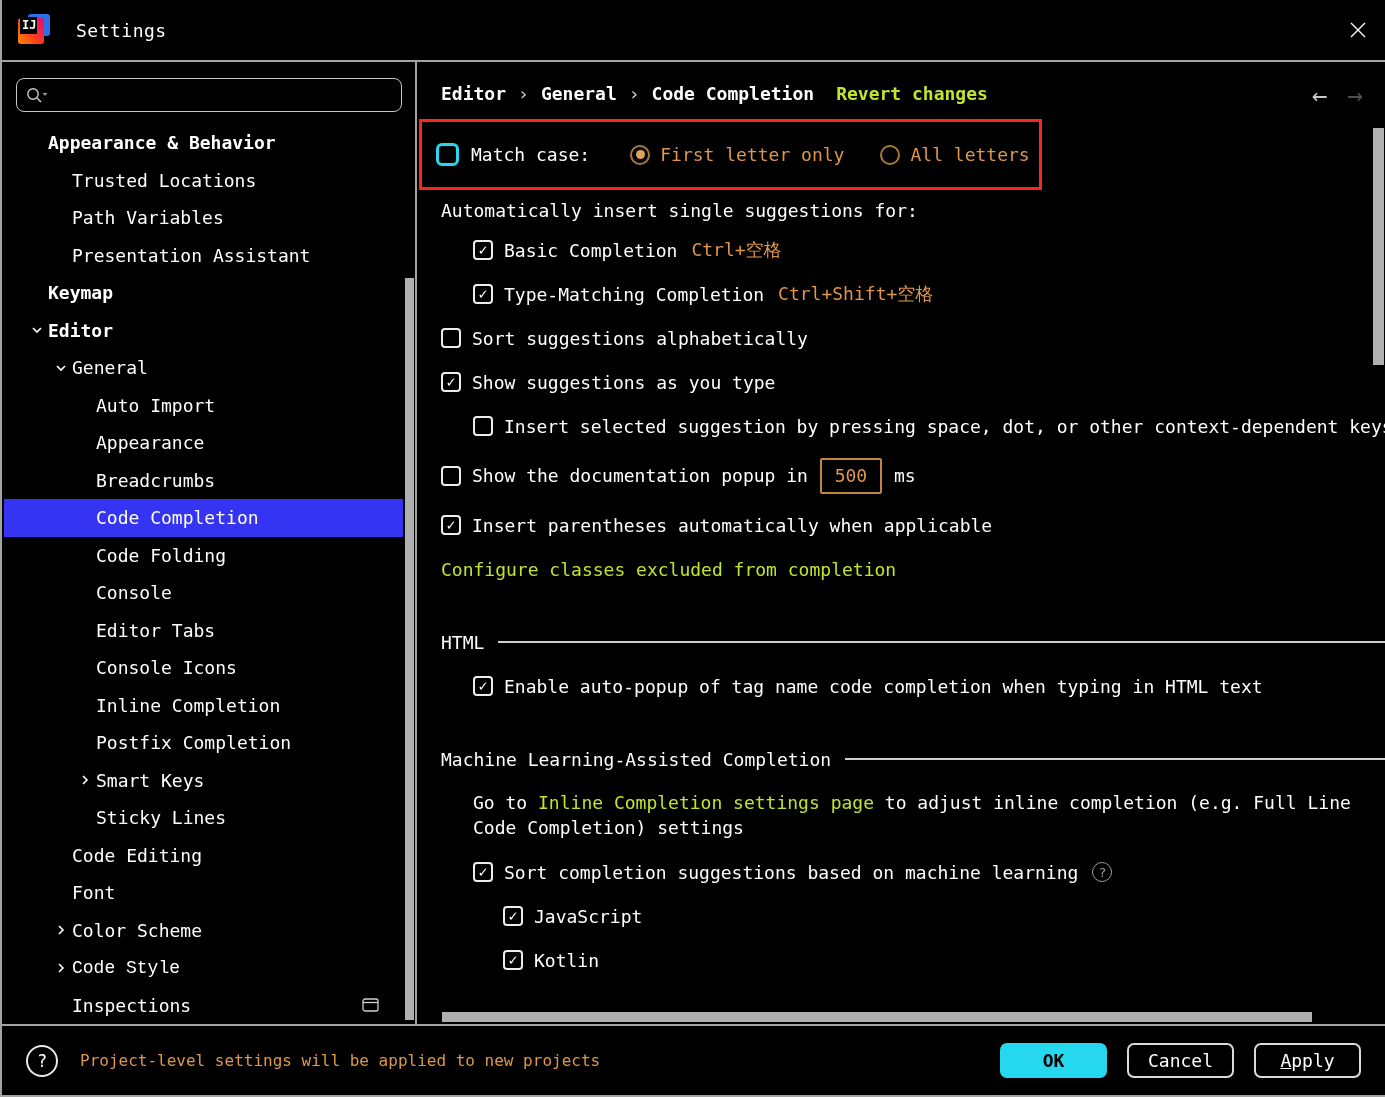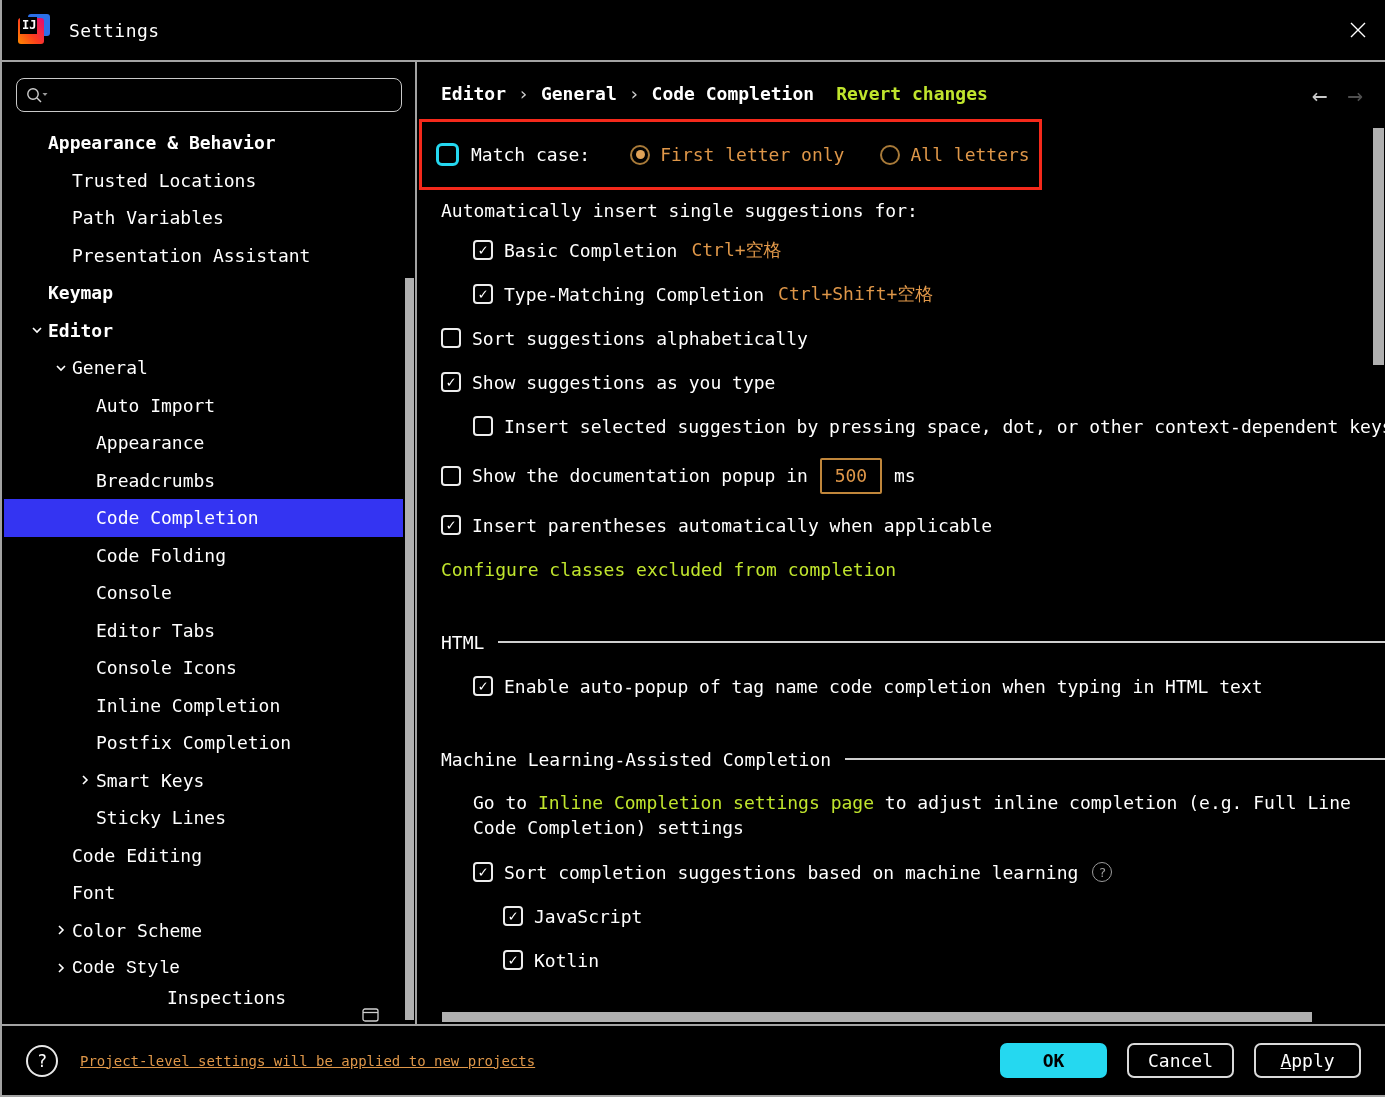--- a/index.html
+++ b/index.html
@@ -17,21 +17,21 @@
 
   
   .titlebar{position:absolute;top:0;left:0;right:0;height:60px;display:flex;align-items:center;padding-left:16px;background:#000;}
   .logo{position:relative;width:32px;height:32px;flex:0 0 auto;}
   .logo .sq-blue{position:absolute;right:0;top:0;width:22px;height:22px;background:#2c6fe8;border-radius:3px;}
   .logo .sq-grad{position:absolute;left:0;bottom:2px;width:26px;height:26px;border-radius:3px;
     background:linear-gradient(52deg,#ff8a00 0%,#fc3f1d 45%,#e30976 100%);}
   .logo .sq-core{position:absolute;left:2px;top:3px;width:17px;height:17px;background:#000;display:flex;flex-direction:column;align-items:flex-start;justify-content:center;padding:2px;}
   .logo .ij{font-size:12px;font-weight:bold;color:#fff;line-height:1;letter-spacing:0;}
   .logo .bar{width:7px;height:2px;background:#fff;margin-top:2px;}
-  .app-title{margin-left:19px;font-size:18px;letter-spacing:.5px;}
+  .app-title{margin-left:26px;font-size:18px;letter-spacing:.5px;}
   .close-btn{position:absolute;right:14px;top:17px;width:26px;height:26px;display:flex;align-items:center;justify-content:center;cursor:default;}
   .titlebar-sep{position:absolute;top:60px;left:0;right:0;height:2px;background:var(--border);}
 
   
   .sidebar{position:absolute;top:62px;left:2px;width:411px;bottom:71px;overflow:hidden;background:#000;}
   .search-box{margin:16px 13px 0 12px;height:34px;border:1px solid #c9c9c9;border-radius:8px;display:flex;align-items:center;padding:0 8px;}
   .search-box svg{flex:0 0 auto;}
   .search-input{flex:1;background:transparent;border:none;outline:none;color:#fff;font:inherit;font-size:16px;margin-left:4px;min-width:0;}
   .tree{margin-top:12px;position:relative;}
   .tree-item{height:37.5px;display:flex;align-items:center;font-size:18px;width:399px;white-space:nowrap;}
@@ -78,21 +78,21 @@
   .num-input{margin:0 12px;width:62px;height:36px;border:2px solid #c0863b;border-radius:2px;display:flex;align-items:center;justify-content:center;color:var(--orange);background:#000;}
   .lnk{color:var(--link);}
   .hdr-line{flex:1;height:2px;background:#cfcfcf;margin-left:14px;}
   .help-circ{width:20px;height:20px;border:1.5px solid #9c9c9c;border-radius:50%;color:#9c9c9c;font-size:13px;display:inline-flex;align-items:center;justify-content:center;margin-left:14px;flex:0 0 auto;}
   .vscroll{position:absolute;top:66px;right:1px;width:11px;height:237px;background:var(--scroll);}
   .hscroll{position:absolute;left:25px;top:950px;width:870px;height:10px;background:var(--scroll);}
 
   
   .footer{position:absolute;left:0;right:0;bottom:0;height:71px;border-top:2px solid var(--border);background:#000;display:flex;align-items:center;padding:0 24px;}
   .foot-help{width:32px;height:32px;border:2px solid #e8e8e8;border-radius:50%;display:flex;align-items:center;justify-content:center;font-size:17px;color:#fff;margin-right:22px;flex:0 0 auto;}
-  .foot-hint{color:var(--orange);font-size:14px;white-space:nowrap;text-decoration:underline;}
+  .foot-hint{color:var(--orange);font-size:16px;white-space:nowrap;}
   .foot-buttons{margin-left:auto;display:flex;gap:20px;}
   .btn{height:35px;min-width:107px;display:flex;align-items:center;justify-content:center;font-size:18px;border-radius:7px;padding:0 14px;}
   .btn.primary{background:var(--cyan);color:#000;font-weight:bold;}
   .btn.secondary{border:2px solid #dadada;color:#fff;}
 </style>
 </head>
 <body>
 
 <div class="window">
 
@@ -229,21 +229,21 @@
           <span>Color Scheme</span>
         </div>
         <div class="tree-item" style="padding-left: 46px; font-family: Liberation Mono, monospace;">
           <span class="chev">
             <svg width="12" height="12" viewBox="0 0 12 12">
               <path d="M4 2 L8 6 L4 10" stroke="#fff" stroke-width="1.6" fill="none"></path>
             </svg>
           </span>
           <span>Code Style</span>
         </div>
-        <div class="tree-item" style="padding-left: 46px; flex-direction: column;">
+        <div class="tree-item" style="padding-left: 46px;">
           <span class="chev"></span>
           <span>Inspections</span>
           <span class="trail-icon">
             <svg width="17" height="14" viewBox="0 0 17 14">
               <rect x="1" y="1" width="15" height="12" rx="2" fill="none" stroke="#cfcfcf" stroke-width="1.3"></rect>
               <path d="M1 4.5 L16 4.5" stroke="#cfcfcf" stroke-width="1.3"></path>
             </svg>
           </span>
         </div>
       </div>

